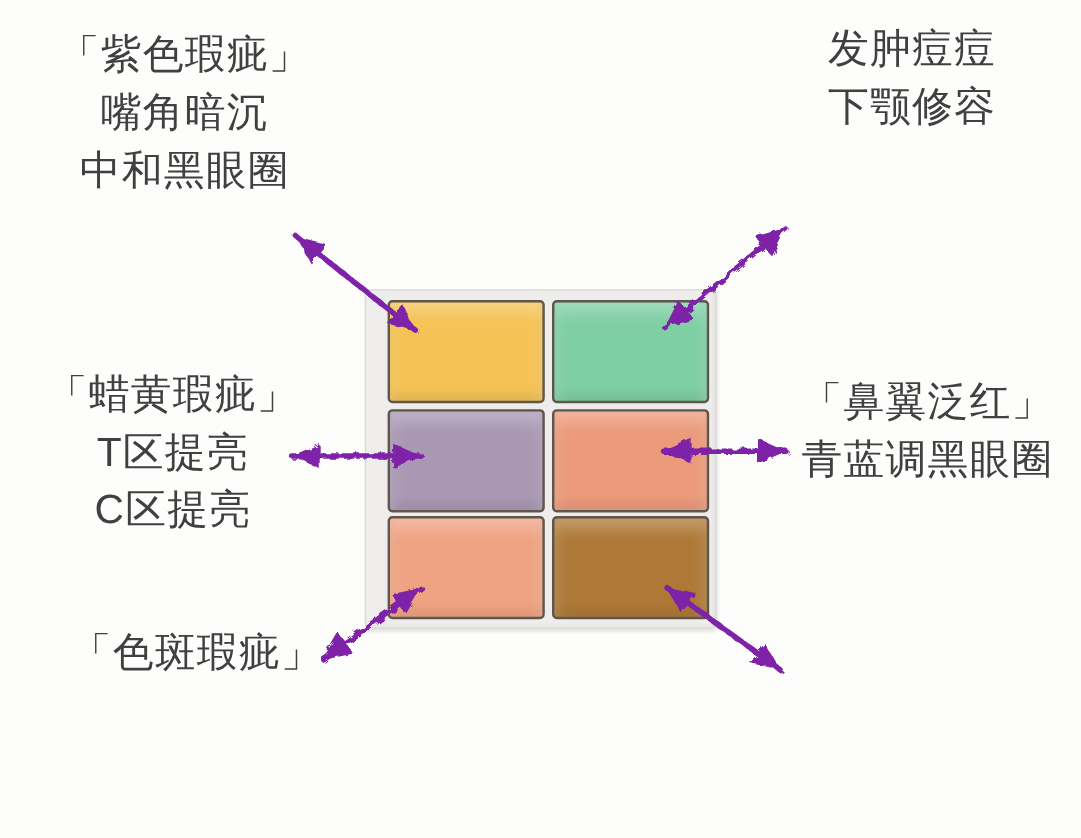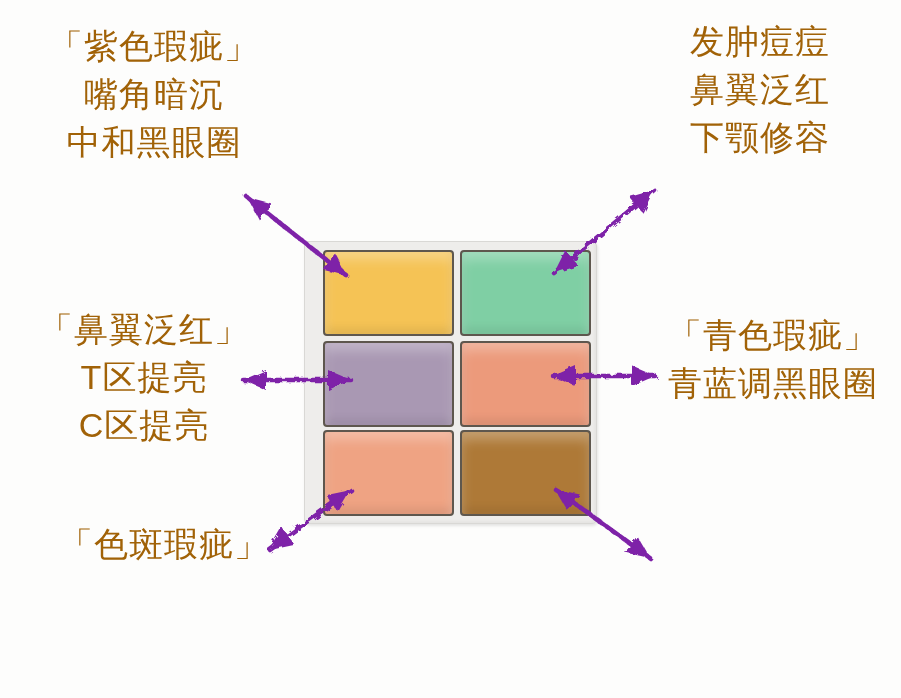--- a/index.html
+++ b/index.html
@@ -3,21 +3,21 @@
 <meta charset="utf-8">
 <style>
   html,body{margin:0;padding:0;background:#ffffff;}
   .canvas{
     position:relative;width:901px;height:698px;overflow:hidden;
     background:#FDFDFC;
     font-family:"Liberation Sans","DejaVu Sans",sans-serif;
   }
   
   .note{
-    position:absolute;text-align:center;color:#a16207;
+    position:absolute;text-align:center;color:#404040;
     font-size:34px;line-height:48px;letter-spacing:1px;font-weight:500;
   }
   .note span{display:block;white-space:nowrap;}
   
   .palette{
     position:absolute;left:304px;top:241px;width:291px;height:281px;
     background:#EEEDEB;border:1px solid #D9D8D5;border-radius:5px;
     box-shadow:1px 2px 3px rgba(0,0,0,0.10), inset -2px -2px 3px rgba(0,0,0,0.04);
   }
   .pan{
@@ -36,32 +36,31 @@
 <div class="canvas">
 
   <div class="note" style="left:28px;top:22px;width:252px;">
     <span>「紫色瑕疵」</span>
     <span>嘴角暗沉</span>
     <span>中和黑眼圈</span>
   </div>
 
   <div class="note" style="left:634px;top:17px;width:252px;">
     <span>发肿痘痘</span>
-    <span>鼻翼泛红</span>
     <span>下颚修容</span>
   </div>
 
   <div class="note" style="left:22px;top:305px;width:244px;">
-    <span>「鼻翼泛红」</span>
+    <span>「蜡黄瑕疵」</span>
     <span>T区提亮</span>
     <span>C区提亮</span>
   </div>
 
   <div class="note" style="left:645px;top:311px;width:256px;">
-    <span>「青色瑕疵」</span>
+    <span>「鼻翼泛红」</span>
     <span>青蓝调黑眼圈</span>
   </div>
 
   <div class="note" style="left:42px;top:523px;width:244px;font-family:Liberation Mono, monospace;">
     <span>「色斑瑕疵」</span>
   </div>
 
 
   <div class="palette">
     <div class="pan r1 c1" style="background: rgb(245, 195, 85);"></div>

